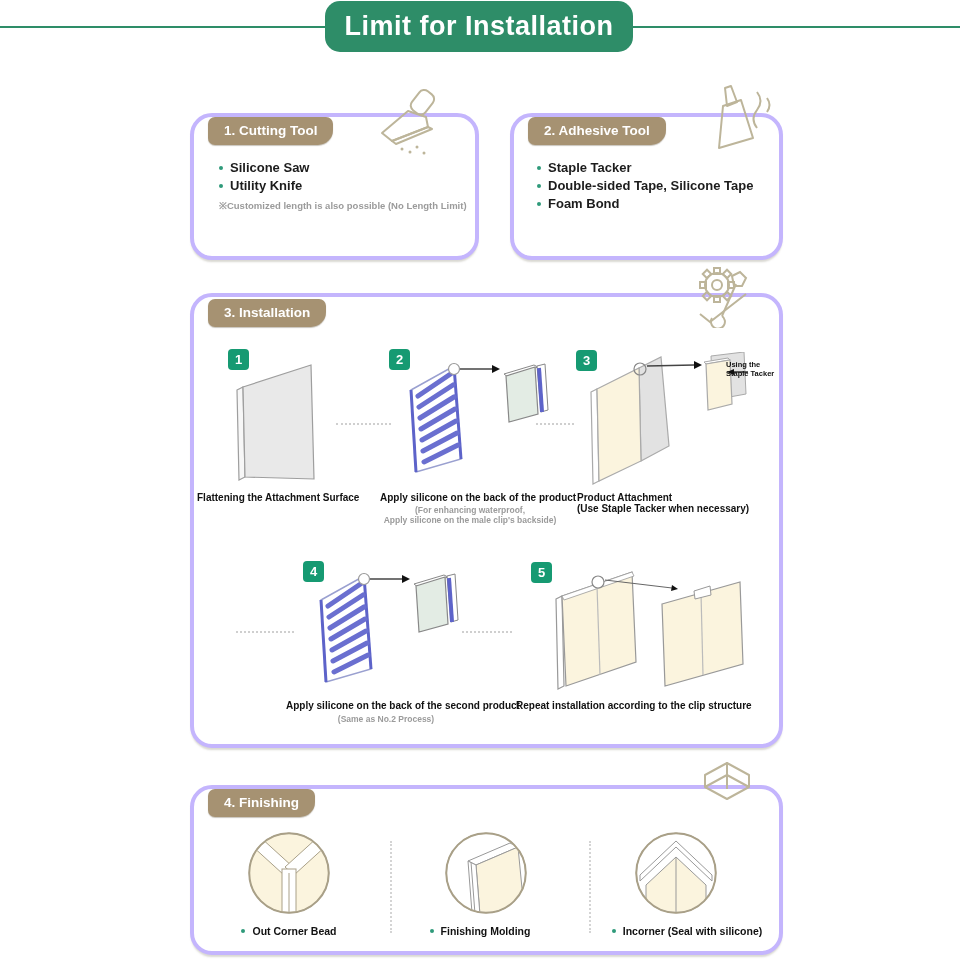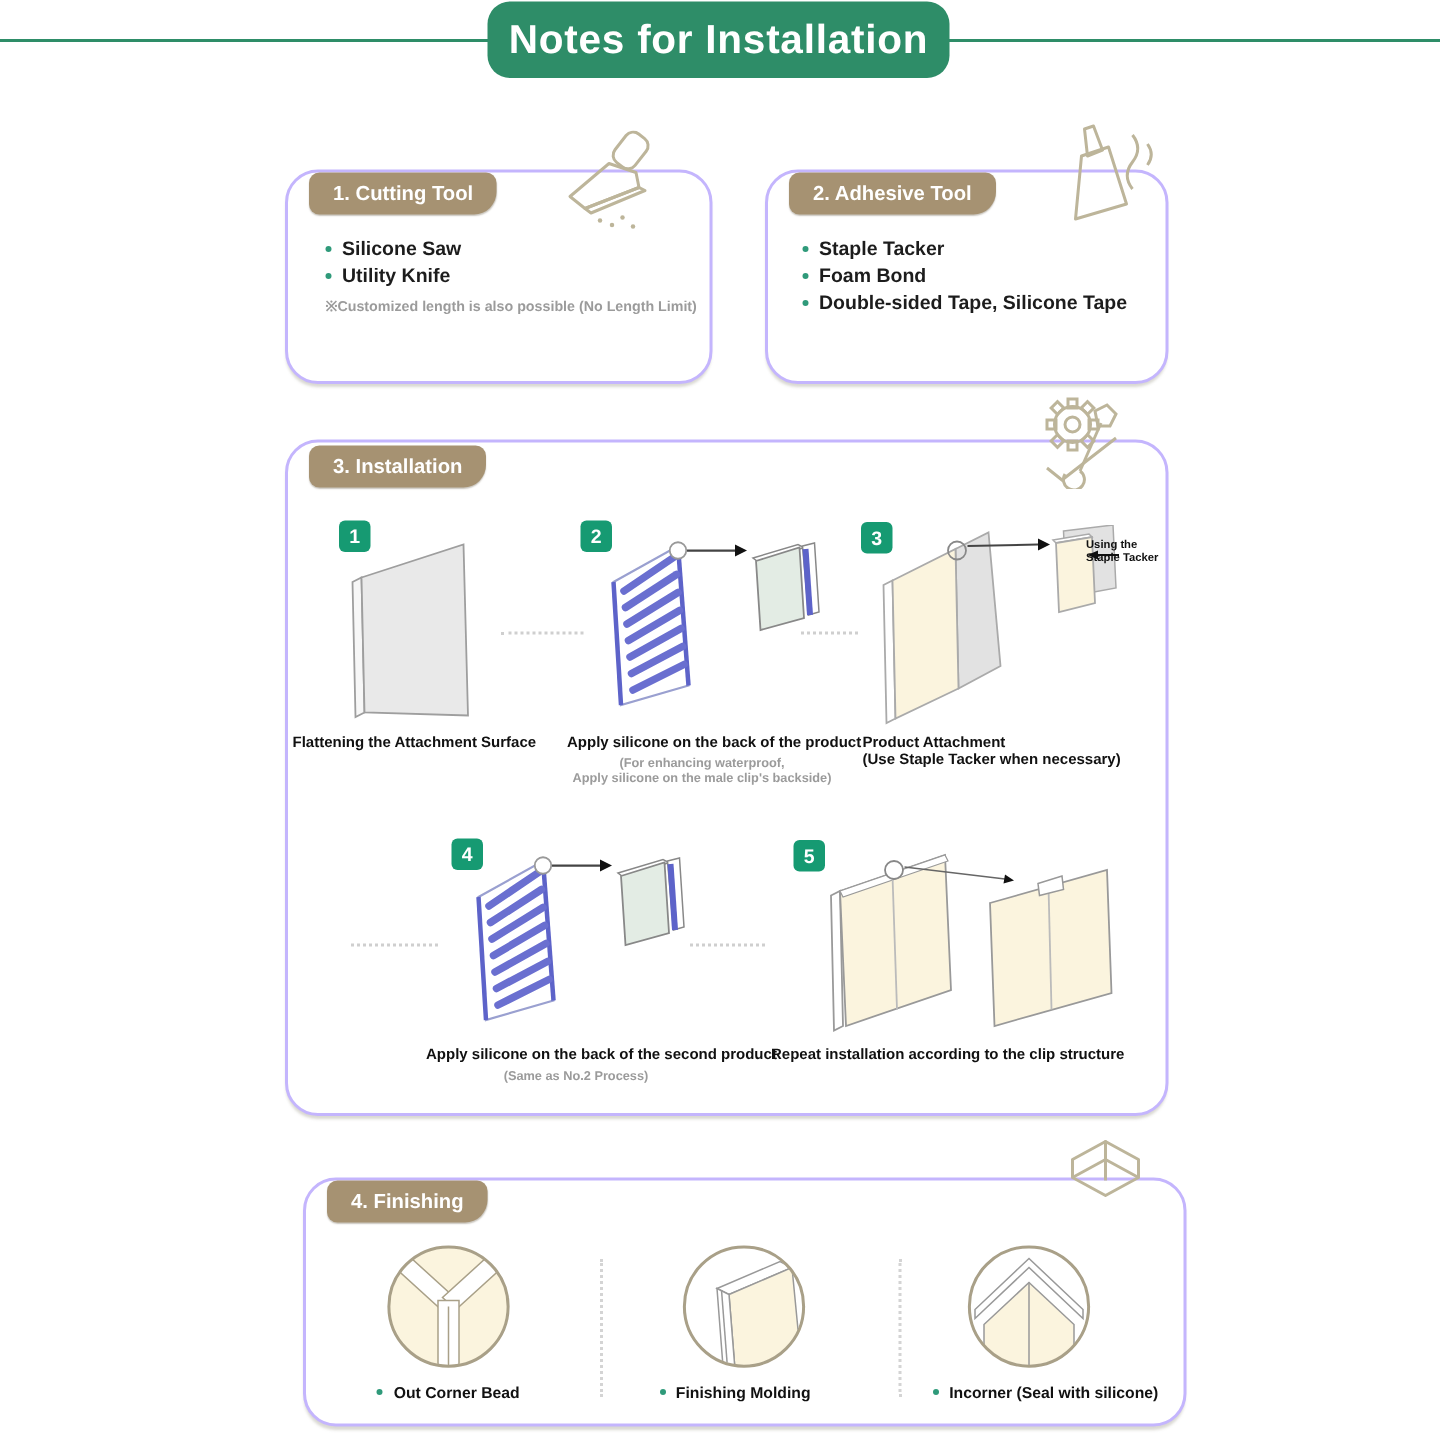--- a/index.html
+++ b/index.html
@@ -4,26 +4,26 @@
 <style>
   html,body{margin:0;padding:0;background:#fff;}
   #page{position:relative;width:960px;height:960px;background:#fff;overflow:hidden;
         font-family:"Liberation Sans",sans-serif;}
   
   .header-line{position:absolute;left:0;top:26px;width:960px;height:2px;background:#2e8d68;}
   .title-pill{position:absolute;left:325px;top:1px;width:308px;height:51px;background:#2e8d68;
               border-radius:15px;color:#fff;font-size:27px;font-weight:bold;text-align:center;
               line-height:51px;letter-spacing:.5px;}
   
-  .sec-box{position:absolute;border:2px solid #c4b5fd;border-radius:22px;background:#fff;
+  .sec-box{position:absolute;border:4px solid #c4b5fd;border-radius:22px;background:#fff;
            box-shadow:0 3px 2px -1px rgba(170,168,155,.45);}
   #box-cutting{left:190px;top:113px;width:281px;height:139px;}
   #box-adhesive{left:510px;top:113px;width:265px;height:139px;}
   #box-install{left:190px;top:293px;width:585px;height:447px;}
-  #box-finish{left:190px;top:785px;width:585px;height:162px;margin-left:12px;}
+  #box-finish{left:190px;top:785px;width:585px;height:162px;}
   .sec-label{position:absolute;left:14px;top:0px;height:28px;line-height:28px;padding:0 16px;
              background:#a69272;color:#fff;font-size:13.5px;font-weight:bold;
              border-radius:7px 7px 15px 7px;box-shadow:0 1px 1px rgba(120,110,90,.4);}
   .sec-icon{position:absolute;}
   
   .blist{position:absolute;list-style:none;margin:0;padding:0;}
   .blist li{height:18px;line-height:18px;font-size:13px;font-weight:bold;color:#1c1c1c;white-space:nowrap;}
   .dot{display:inline-block;width:4px;height:4px;border-radius:50%;background:#2f9a7a;
        margin-right:7px;vertical-align:2px;}
   .note{position:absolute;font-size:9.5px;color:#9b9b9b;font-weight:600;white-space:nowrap;}
@@ -37,21 +37,21 @@
   .dotline-v{position:absolute;width:0;border-left:2px dotted #d4d4d4;}
   .annot{position:absolute;font-size:7.5px;font-weight:bold;color:#111;line-height:9px;}
   .fin-cap{position:absolute;font-size:10.5px;font-weight:bold;color:#111;text-align:center;white-space:nowrap;}
 </style>
 </head>
 <body>
 
 <div id="page">
 
   <div class="header-line"></div>
-  <div class="title-pill">Notes for Installation</div>
+  <div class="title-pill">Limit for Installation</div>
 
   <div class="sec-box" id="box-cutting">
     <div class="sec-label">1. Cutting Tool</div>
     <svg class="sec-icon" style="left:178px;top:-28px" width="78" height="70" viewBox="0 0 78 70">
       <g fill="none" stroke="#bdb59a" stroke-width="2" stroke-linejoin="round">
         <rect x="42" y="1" width="17" height="24" rx="6" transform="rotate(38 50 13)"></rect>
         <path d="M36 22 L54 28 L56 38 L20 52 L10 44 Z"></path>
         <path d="M20 52 L56 38 L60 40 L24 55 Z"></path>
       </g>
       <g fill="#bdb59a">
@@ -73,22 +73,22 @@
     <svg class="sec-icon" style="left:183px;top:-33px" width="74" height="74" viewBox="0 0 74 74">
       <g fill="none" stroke="#bdb59a" stroke-width="2" stroke-linejoin="round">
         <path d="M28 4 L34 2 L40 18 L30 22 Z"></path>
         <path d="M26 22 L44 16 L56 54 L22 64 Z"></path>
         <path d="M60 8 q7 9 0 18 q-7 9 0 18"></path>
         <path d="M70 14 q5 7 0 14"></path>
       </g>
     </svg>
     <ul class="blist" style="left:23px;top:42px">
       <li><span class="dot"></span><span>Staple Tacker</span></li>
+      <li><span class="dot"></span><span>Double-sided Tape, Silicone Tape</span></li>
       <li><span class="dot"></span><span>Foam Bond</span></li>
-      <li><span class="dot"></span><span>Double-sided Tape, Silicone Tape</span></li>
     </ul>
   </div>
 
   <div class="sec-box" id="box-install">
     <div class="sec-label" style="top:2px">3. Installation</div>
     <svg class="sec-icon" style="left:498px;top:-35px" width="64" height="66" viewBox="0 0 64 66">
       <g fill="none" stroke="#bdb59a" stroke-width="2">
         <circle cx="25" cy="23" r="12"></circle>
         <circle cx="25" cy="23" r="5"></circle>
         <g>

